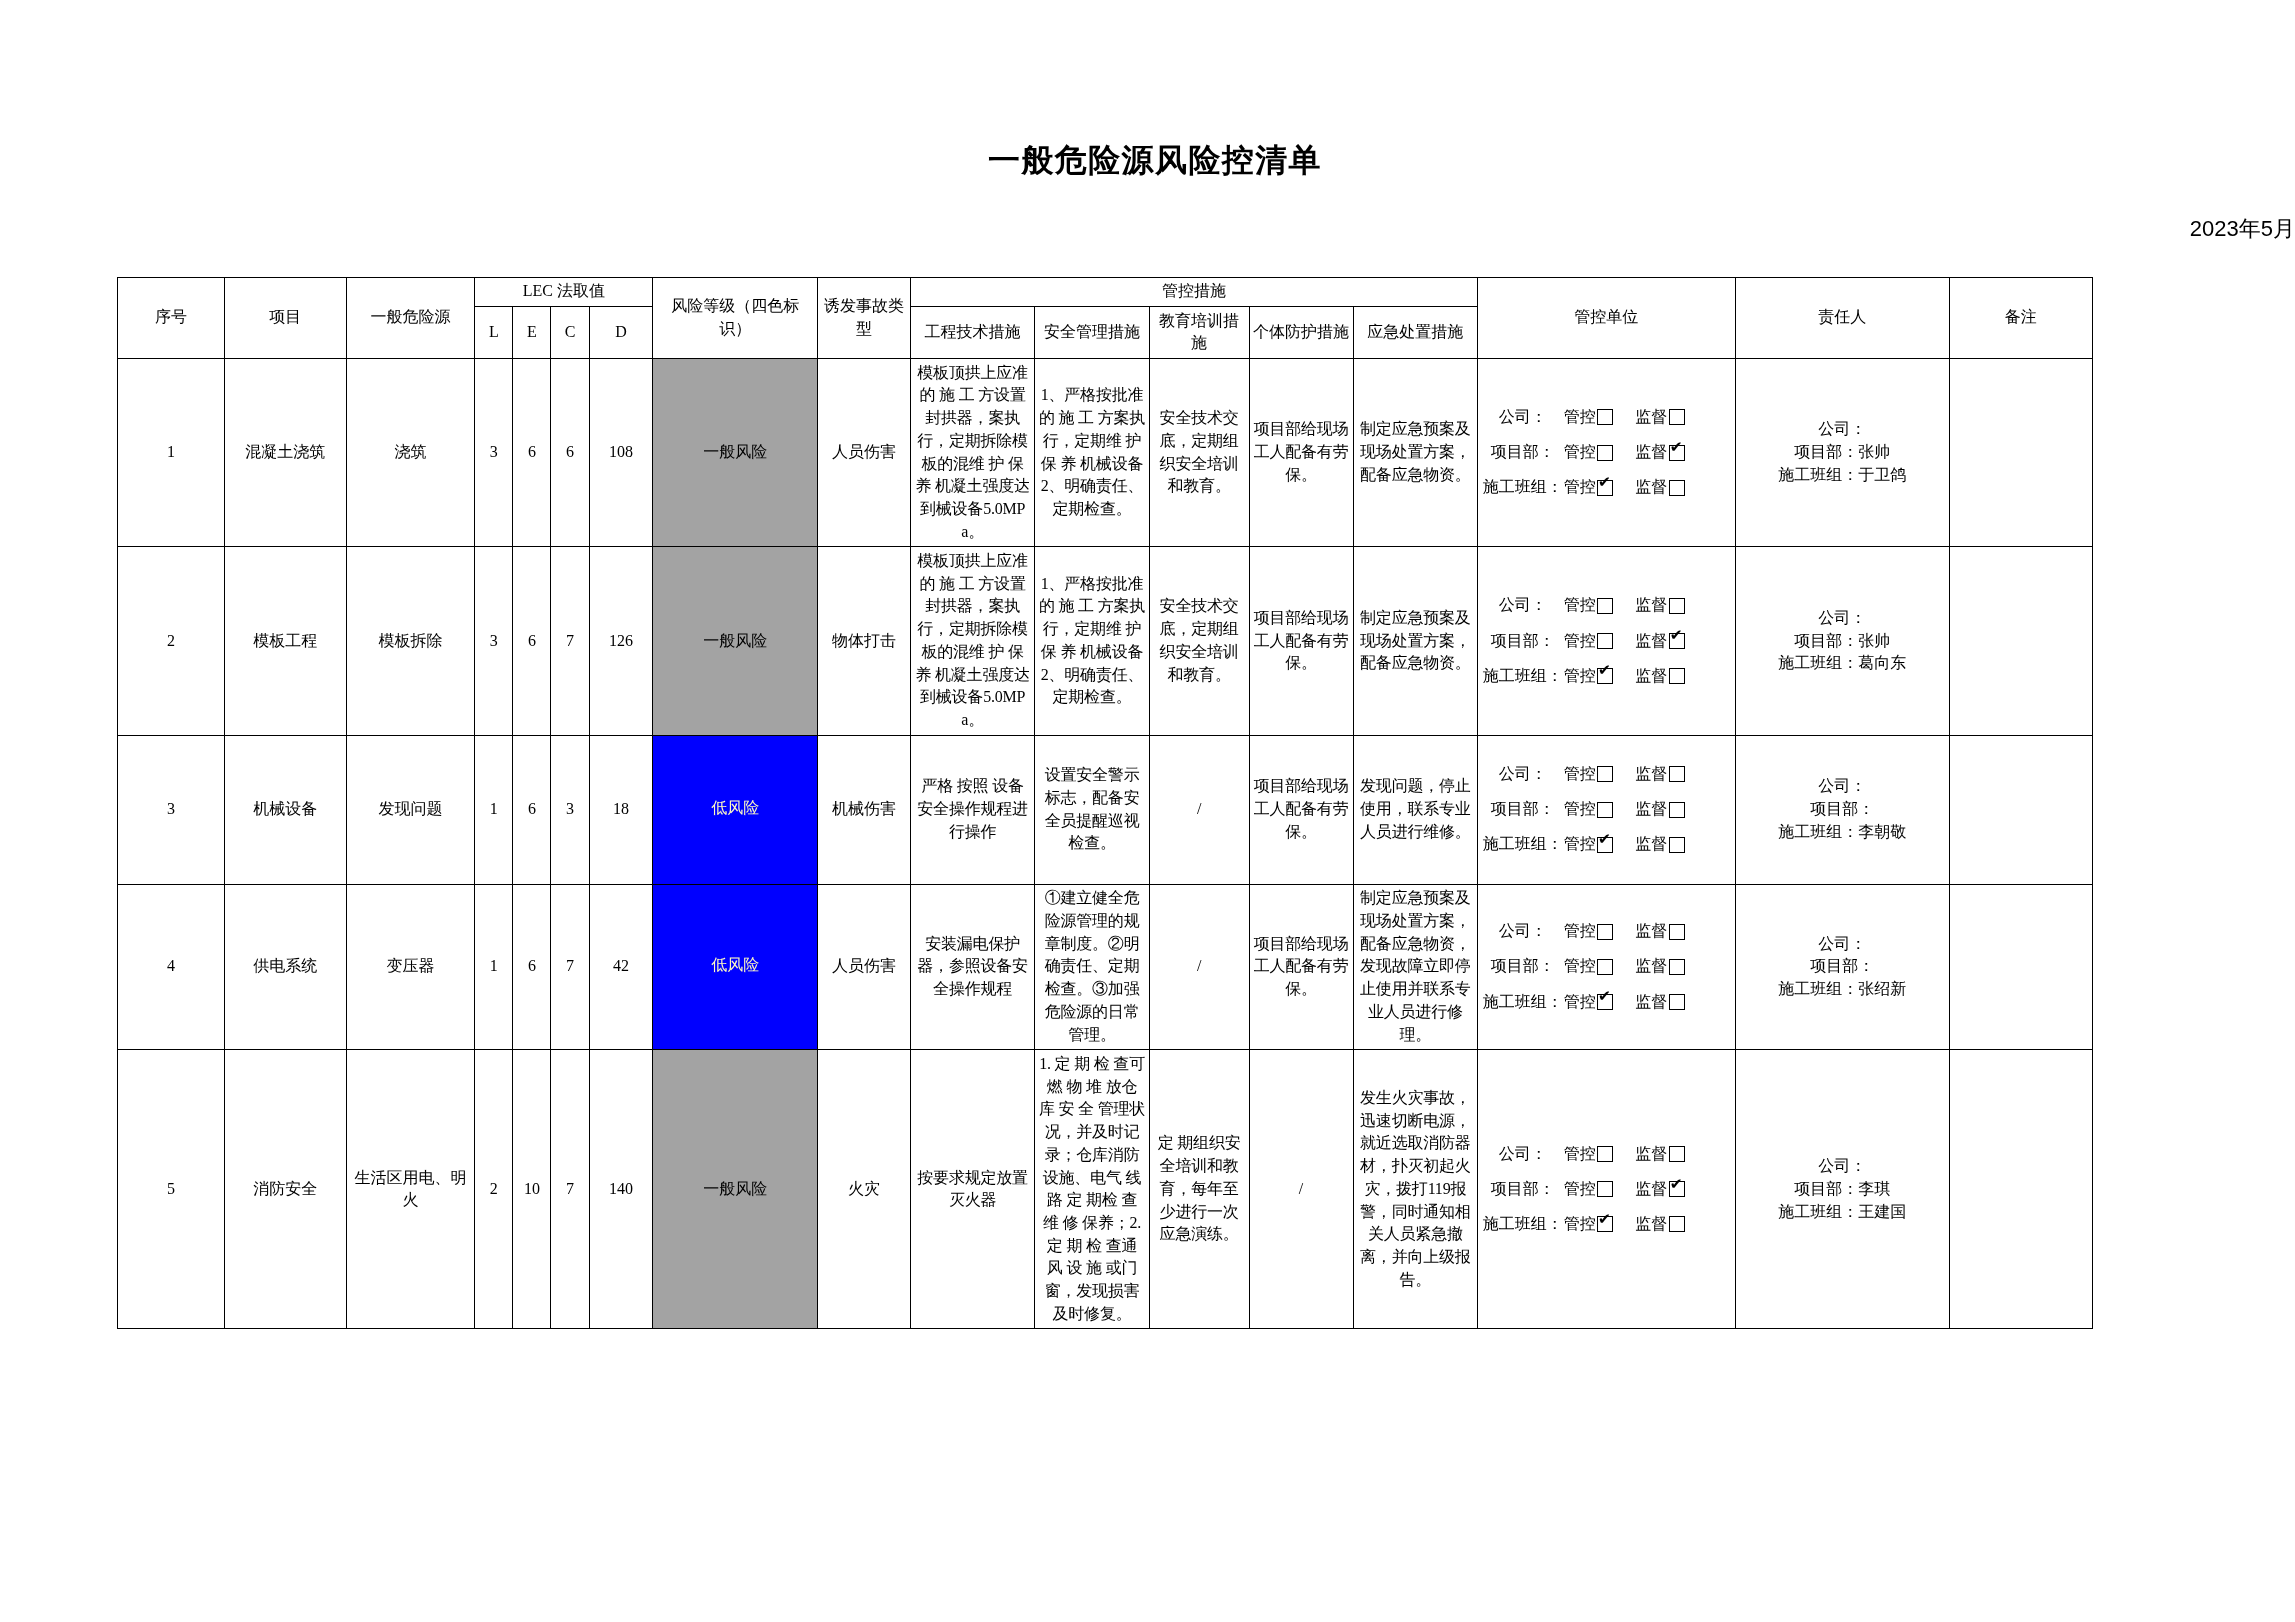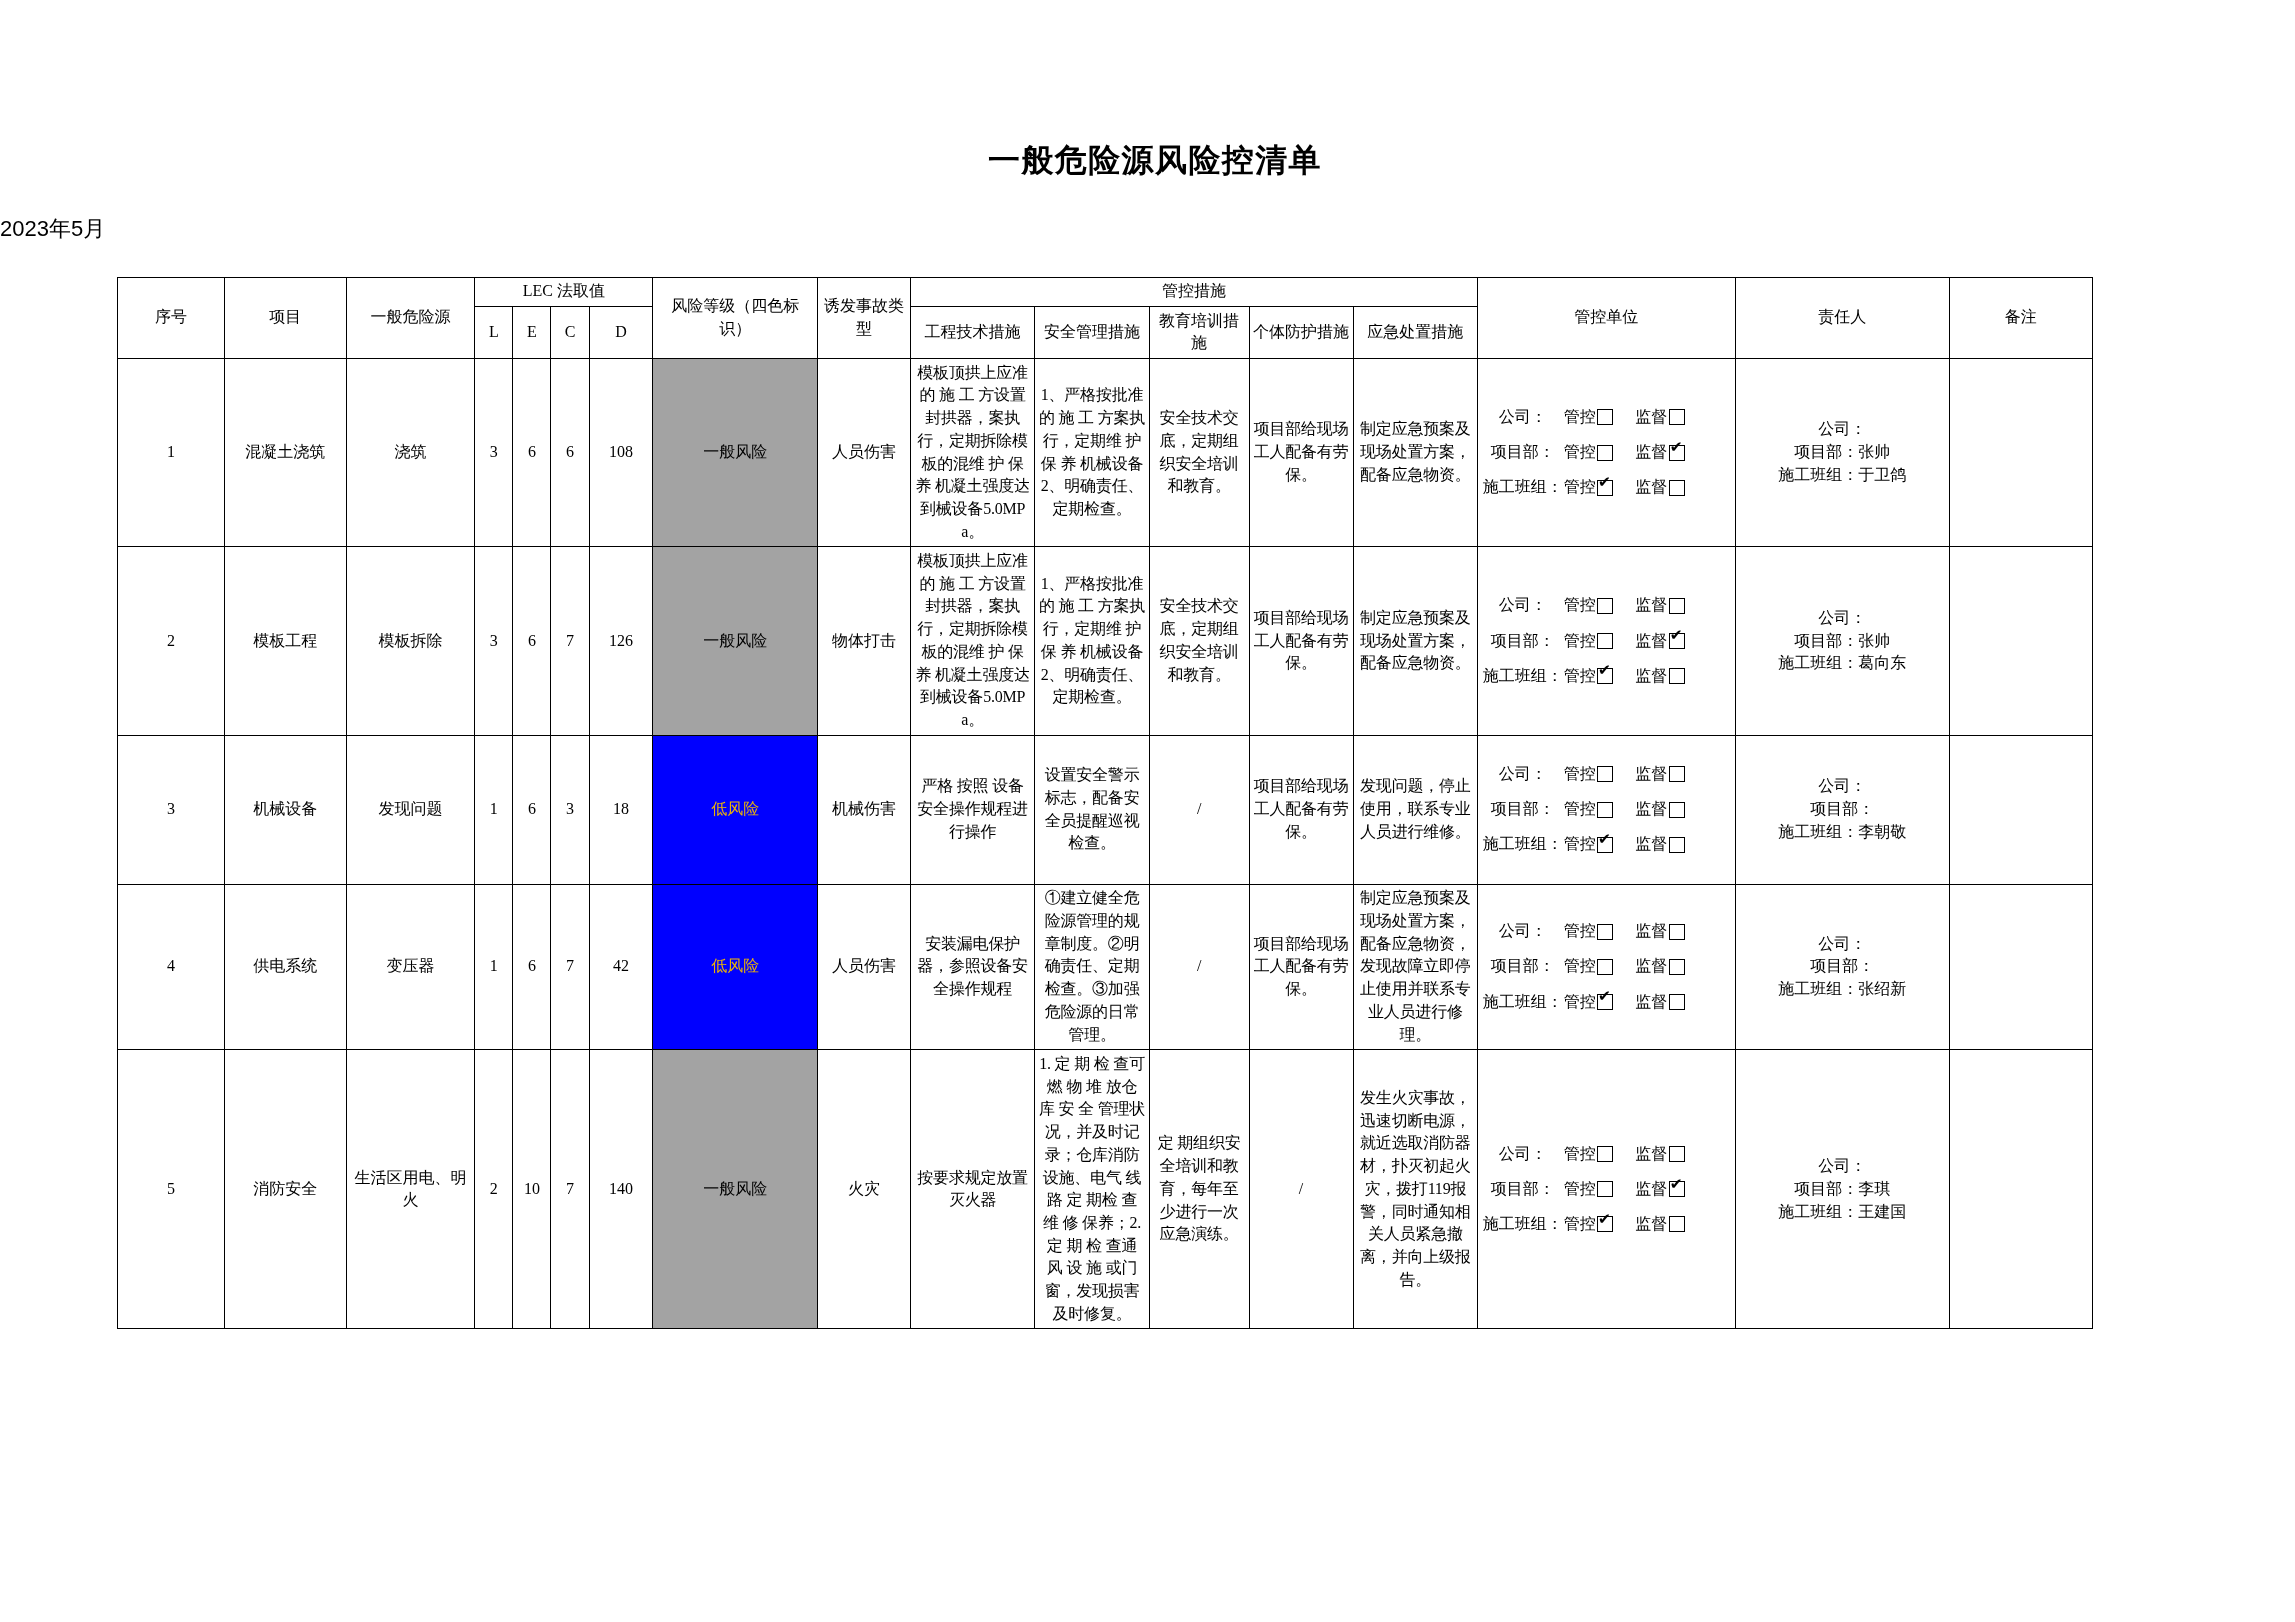--- a/index.html
+++ b/index.html
@@ -19,21 +19,21 @@
   .doc-title{
     text-align:center;
     font-family:"Liberation Sans","DejaVu Sans",sans-serif;
     font-weight:bold;
     font-size:32px;
     letter-spacing:1.4px;
     margin-top:139px;
     padding-left:15px;
   }
   .doc-subtitle{
-    text-align:left;
+    text-align:right;
     font-family:"Liberation Sans","DejaVu Sans",sans-serif;
     font-size:22px;
     margin-top:30.5px;
   }
   .table-wrap{
     margin:33px 117px 0 117px;
   }
   table.risk{
     border-collapse:collapse;
     width:1976px;
@@ -77,21 +77,21 @@
     font-size:15.3px;
     line-height:1.38;
     letter-spacing:-0.2px;
     padding:7px 4.2px;
   }
   td.level{
     font-size:17.4px;
     font-weight:normal;
   }
   .lv-yellow{background:#a3a3a3;}
-  .lv-blue{background:#0000ff;color:#eab308;}
+  .lv-blue{background:#0000ff;color:#fef9c3;font-family:Liberation Mono, monospace;}
   td.num{font-family:"Liberation Serif",serif;font-size:17.4px;}
   td.seq{font-size:18px;}
   .unitcell{
     text-align:left;
     vertical-align:middle;
     font-size:16px;
     padding:9.7px 11px;
     line-height:1.2;
   }
   .unitrow{

